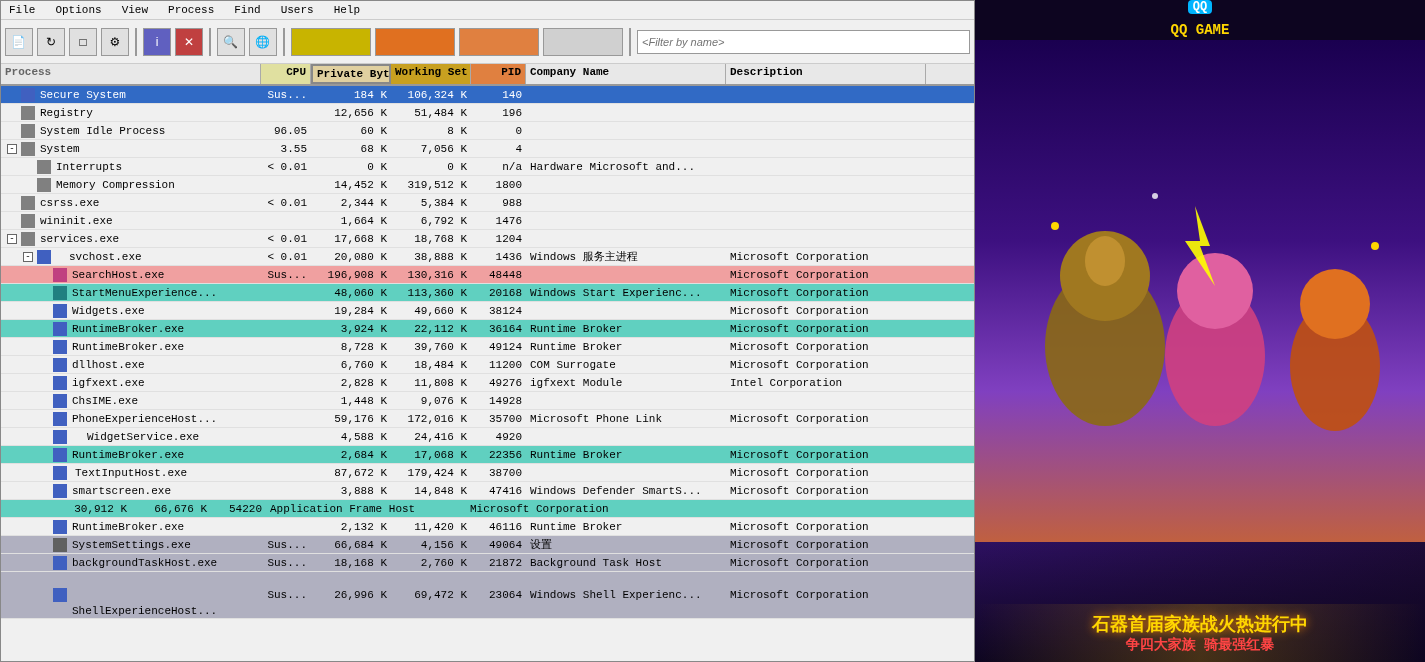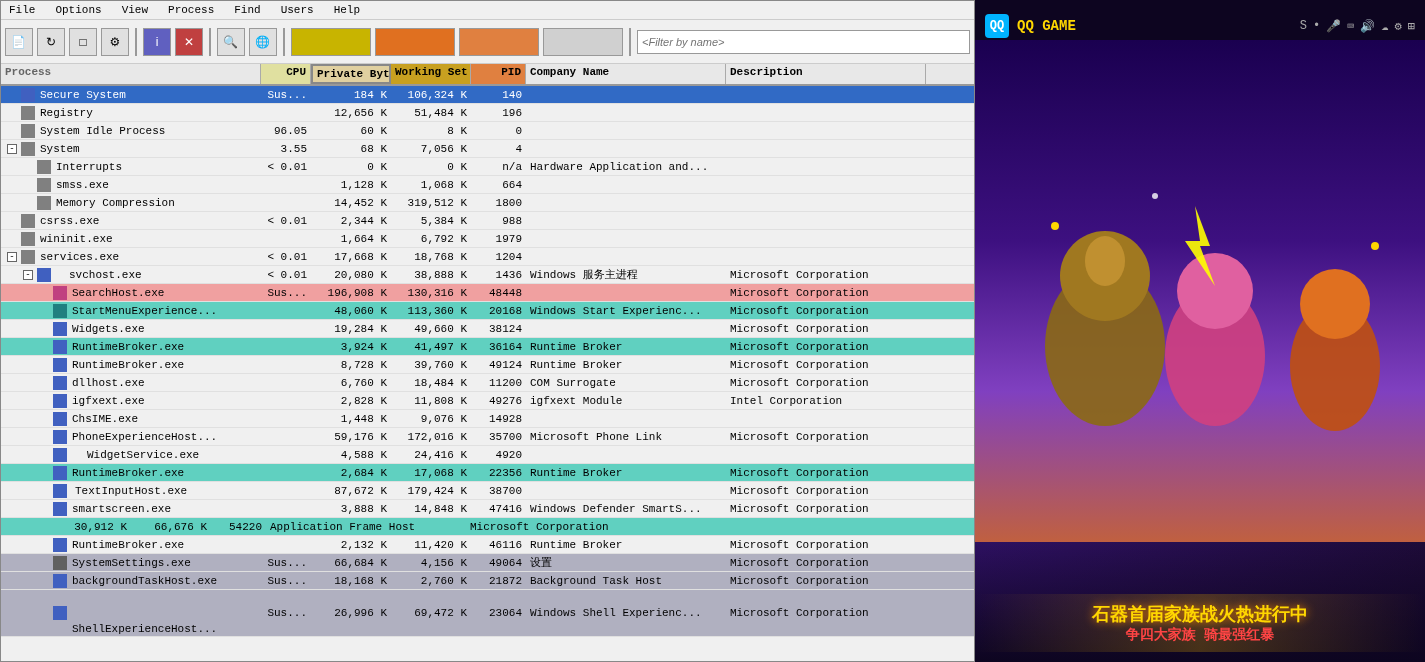--- a/index.html
+++ b/index.html
@@ -46,24 +46,24 @@
     .td-desc { width: 200px; }
     .td-company { width: 200px; }
     
     .process-icon { width: 14px; height: 14px; background: #808080; display: inline-block; flex-shrink: 0; }
     
     .expand-btn { display: inline-block; width: 10px; height: 10px; border: 1px solid #666; text-align: center; line-height: 8px; font-size: 9px; cursor: pointer; margin-right: 2px; flex-shrink: 0; background: white; }
     
     
     .ad-panel { width: 450px; height: 662px; background: #1a0a2e; overflow: hidden; position: relative; }
     .ad-content { width: 100%; height: 100%; background: linear-gradient(135deg, #1a0a2e 0%, #2d1060 50%, #1a0a2e 100%); display: flex; flex-direction: column; align-items: center; justify-content: center; position: relative; overflow: hidden; }
-    .ad-header { position: absolute; top: 0; left: 0; right: 0; height: 52px; background: #0d0520; display: flex; align-items: center; padding: 0 10px; gap: 8px; }
+    .ad-header { position: absolute; top: 0; left: 0; right: 0; height: 52px; background: #0d0520; display: flex; align-items: center; padding: 0 10px; gap: 8px; flex-direction: column; }
     .qq-logo { width: 24px; height: 24px; background: #00b4ff; border-radius: 4px; display: flex; align-items: center; justify-content: center; color: white; font-weight: bold; font-size: 12px; }
     .ad-title { color: #ffd700; font-size: 14px; font-weight: bold; }
-    .ad-bottom { position: absolute; bottom: 0; left: 0; right: 0; height: 120px; background: linear-gradient(to top, #0d0520, transparent); display: flex; flex-direction: column; align-items: center; justify-content: flex-end; padding-bottom: 10px; }
+    .ad-bottom { position: absolute; bottom: 0; left: 0; right: 0; height: 120px; background: linear-gradient(to top, #0d0520, transparent); display: flex; flex-direction: column; align-items: center; justify-content: flex-end; }
     .ad-text1 { color: #ffd700; font-size: 18px; font-weight: bold; text-shadow: 0 0 10px #ff8800; }
     .ad-text2 { color: #ff4444; font-size: 14px; font-weight: bold; }
     
     .game-scene { position: absolute; top: 40px; left: 0; right: 0; bottom: 120px; overflow: hidden; }
   </style>
 </head>
 <body>
 
 <div class="main-window">
 
@@ -169,35 +169,21 @@
       <div class="td td-process">
         <span style="margin-left:16px;"></span>
         <span style="width:12px;display:inline-block;"></span>
         <span class="process-icon" style="background:#808080;"></span>
         <span style="margin-left:3px;">Interrupts</span>
       </div>
       <div class="td td-cpu">&lt; 0.01</div>
       <div class="td td-private">0 K</div>
       <div class="td td-working">0 K</div>
       <div class="td td-pid">n/a</div>
-      <div class="td td-desc">Hardware Application and...</div>
-      <div class="td td-company"></div>
-    </div>
-        <div class="table-row">
-      <div class="td td-process">
-        <span style="margin-left:16px;"></span>
-        <span style="width:12px;display:inline-block;"></span>
-        <span class="process-icon" style="background:#808080;"></span>
-        <span style="margin-left:3px;">smss.exe</span>
-      </div>
-      <div class="td td-cpu"></div>
-      <div class="td td-private">1,128 K</div>
-      <div class="td td-working">1,068 K</div>
-      <div class="td td-pid">664</div>
-      <div class="td td-desc"></div>
+      <div class="td td-desc">Hardware Microsoft and...</div>
       <div class="td td-company"></div>
     </div>
         <div class="table-row">
       <div class="td td-process">
         <span style="margin-left:16px;"></span>
         <span style="width:12px;display:inline-block;"></span>
         <span class="process-icon" style="background:#808080;"></span>
         <span style="margin-left:3px;">Memory Compression</span>
       </div>
       <div class="td td-cpu"></div>
@@ -224,21 +210,21 @@
         <div class="table-row">
       <div class="td td-process">
         <span style="margin-left:0px;"></span>
         <span style="width:12px;display:inline-block;"></span>
         <span class="process-icon" style="background:#808080;"></span>
         <span style="margin-left:3px;">wininit.exe</span>
       </div>
       <div class="td td-cpu"></div>
       <div class="td td-private">1,664 K</div>
       <div class="td td-working">6,792 K</div>
-      <div class="td td-pid">1979</div>
+      <div class="td td-pid">1476</div>
       <div class="td td-desc"></div>
       <div class="td td-company"></div>
     </div>
         <div class="table-row">
       <div class="td td-process">
         <span style="margin-left:0px;"></span>
         <span class="expand-btn">-</span>
         <span class="process-icon" style="background:#808080;"></span>
         <span style="margin-left:3px;">services.exe</span>
       </div>
@@ -307,21 +293,21 @@
     </div>
         <div class="table-row highlight-teal">
       <div class="td td-process">
         <span style="margin-left:32px;"></span>
         <span style="width:12px;display:inline-block;"></span>
         <span class="process-icon" style="background:#4060c0;"></span>
         <span style="margin-left:3px;">RuntimeBroker.exe</span>
       </div>
       <div class="td td-cpu"></div>
       <div class="td td-private">3,924 K</div>
-      <div class="td td-working">41,497 K</div>
+      <div class="td td-working">22,112 K</div>
       <div class="td td-pid">36164</div>
       <div class="td td-desc">Runtime Broker</div>
       <div class="td td-company">Microsoft Corporation</div>
     </div>
         <div class="table-row">
       <div class="td td-process">
         <span style="margin-left:32px;"></span>
         <span style="width:12px;display:inline-block;"></span>
         <span class="process-icon" style="background:#4060c0;"></span>
         <span style="margin-left:3px;">RuntimeBroker.exe</span>

